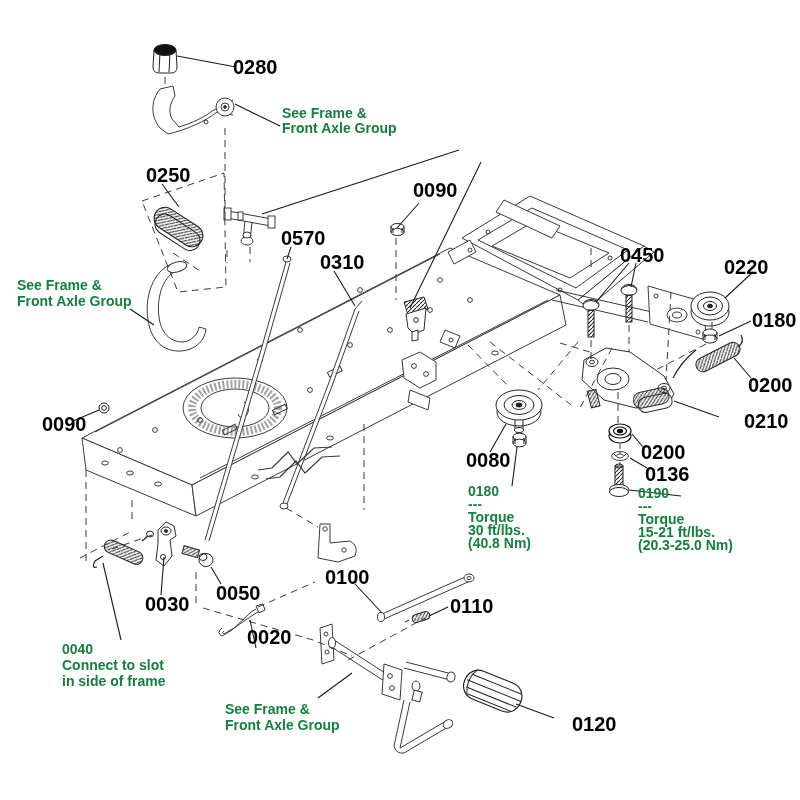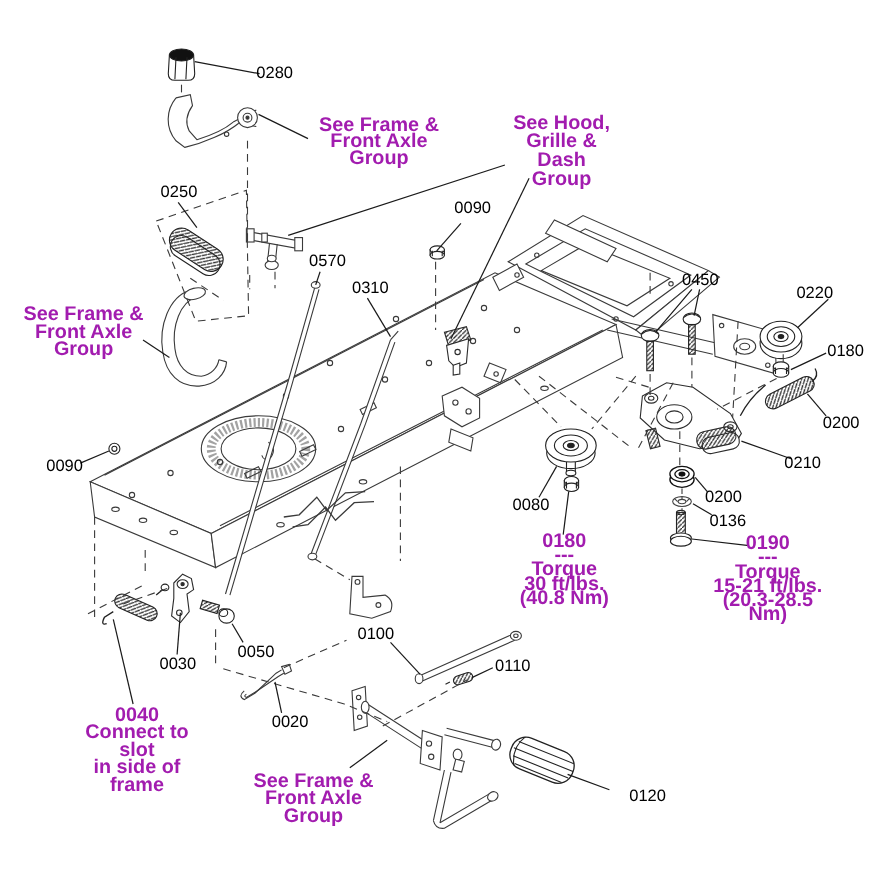--- a/index.html
+++ b/index.html
@@ -1,20 +1,20 @@
 <!DOCTYPE html>
 <html><head>
 <meta charset="utf-8">
 <style>
   html,body{margin:0;padding:0;background:#fff;}
   #stage{position:relative;width:800px;height:800px;background:#ffffff;overflow:hidden;
          font-family:"Liberation Sans","DejaVu Sans",sans-serif;}
   #artwork{position:absolute;left:0;top:0;}
-  .num{position:absolute;font-weight:normal;font-size:15px;color:#000;white-space:nowrap;line-height:14px;}
-  .note{position:absolute;font-weight:bold;font-size:18px;color:#a21caf;text-align:center;
+  .num{position:absolute;font-weight:bold;font-size:20px;color:#000;white-space:nowrap;line-height:14px;}
+  .note{position:absolute;font-weight:bold;font-size:14px;color:#15803d;
         white-space:pre-line;line-height:16px;}
 </style>
 </head>
 <body>
 
 <div id="stage">
 
 <svg id="artwork" width="800" height="800" viewBox="0 0 800 800">
   <defs>
     <pattern id="h1" patternUnits="userSpaceOnUse" width="4" height="4">
@@ -395,48 +395,45 @@
 
 <div class="num" style="left:233px;top:60px">0280</div>
 <div class="num" style="left:146px;top:168px">0250</div>
 <div class="num" style="left:413px;top:183px">0090</div>
 <div class="num" style="left:281px;top:231px">0570</div>
 <div class="num" style="left:320px;top:255px">0310</div>
 <div class="num" style="left:620px;top:248px">0450</div>
 <div class="num" style="left:724px;top:260px">0220</div>
 <div class="num" style="left:752px;top:313px">0180</div>
 <div class="num" style="left:748px;top:378px">0200</div>
-<div class="num" style="left:713px;top:414px">0210</div>
+<div class="num" style="left:744px;top:414px">0210</div>
 <div class="num" style="left:42px;top:417px">0090</div>
 <div class="num" style="left:466px;top:453px">0080</div>
 <div class="num" style="left:641px;top:445px">0200</div>
 <div class="num" style="left:645px;top:467px">0136</div>
 <div class="num" style="left:325px;top:570px">0100</div>
 <div class="num" style="left:450px;top:599px">0110</div>
 <div class="num" style="left:145px;top:597px">0030</div>
 <div class="num" style="left:216px;top:586px">0050</div>
-<div class="num" style="left:247px;top:650px">0020</div>
+<div class="num" style="left:247px;top:630px">0020</div>
 <div class="num" style="left:572px;top:717px">0120</div>
 
 <div class="note" style="left:282px;top:106px;width:125px;line-height:15px">See Frame &amp;
 Front Axle Group</div>
-<div class="note" style="left:463px;top:103px;width:95px;line-height:17px">See Hood,
-Grille &amp;
-Dash  Group</div>
 <div class="note" style="left:17px;top:277px;width:118px;line-height:16px">See Frame &amp;
 Front Axle Group</div>
 <div class="note" style="left:468px;top:485px;width:90px;line-height:13px">0180
 ---
 Torque
 30 ft/lbs.
 (40.8 Nm)</div>
 <div class="note" style="left:638px;top:487px;width:120px;line-height:13px">0190
 ---
 Torque
 15-21 ft/lbs.
-(20.3-28.5 Nm)</div>
+(20.3-25.0 Nm)</div>
 <div class="note" style="left:62px;top:641px;width:125px;line-height:16px">0040
 Connect to slot
 in side of frame</div>
 <div class="note" style="left:225px;top:701px;width:120px;line-height:16px">See Frame &amp;
 Front Axle Group</div>
 
 </div>
 
 </body></html>

